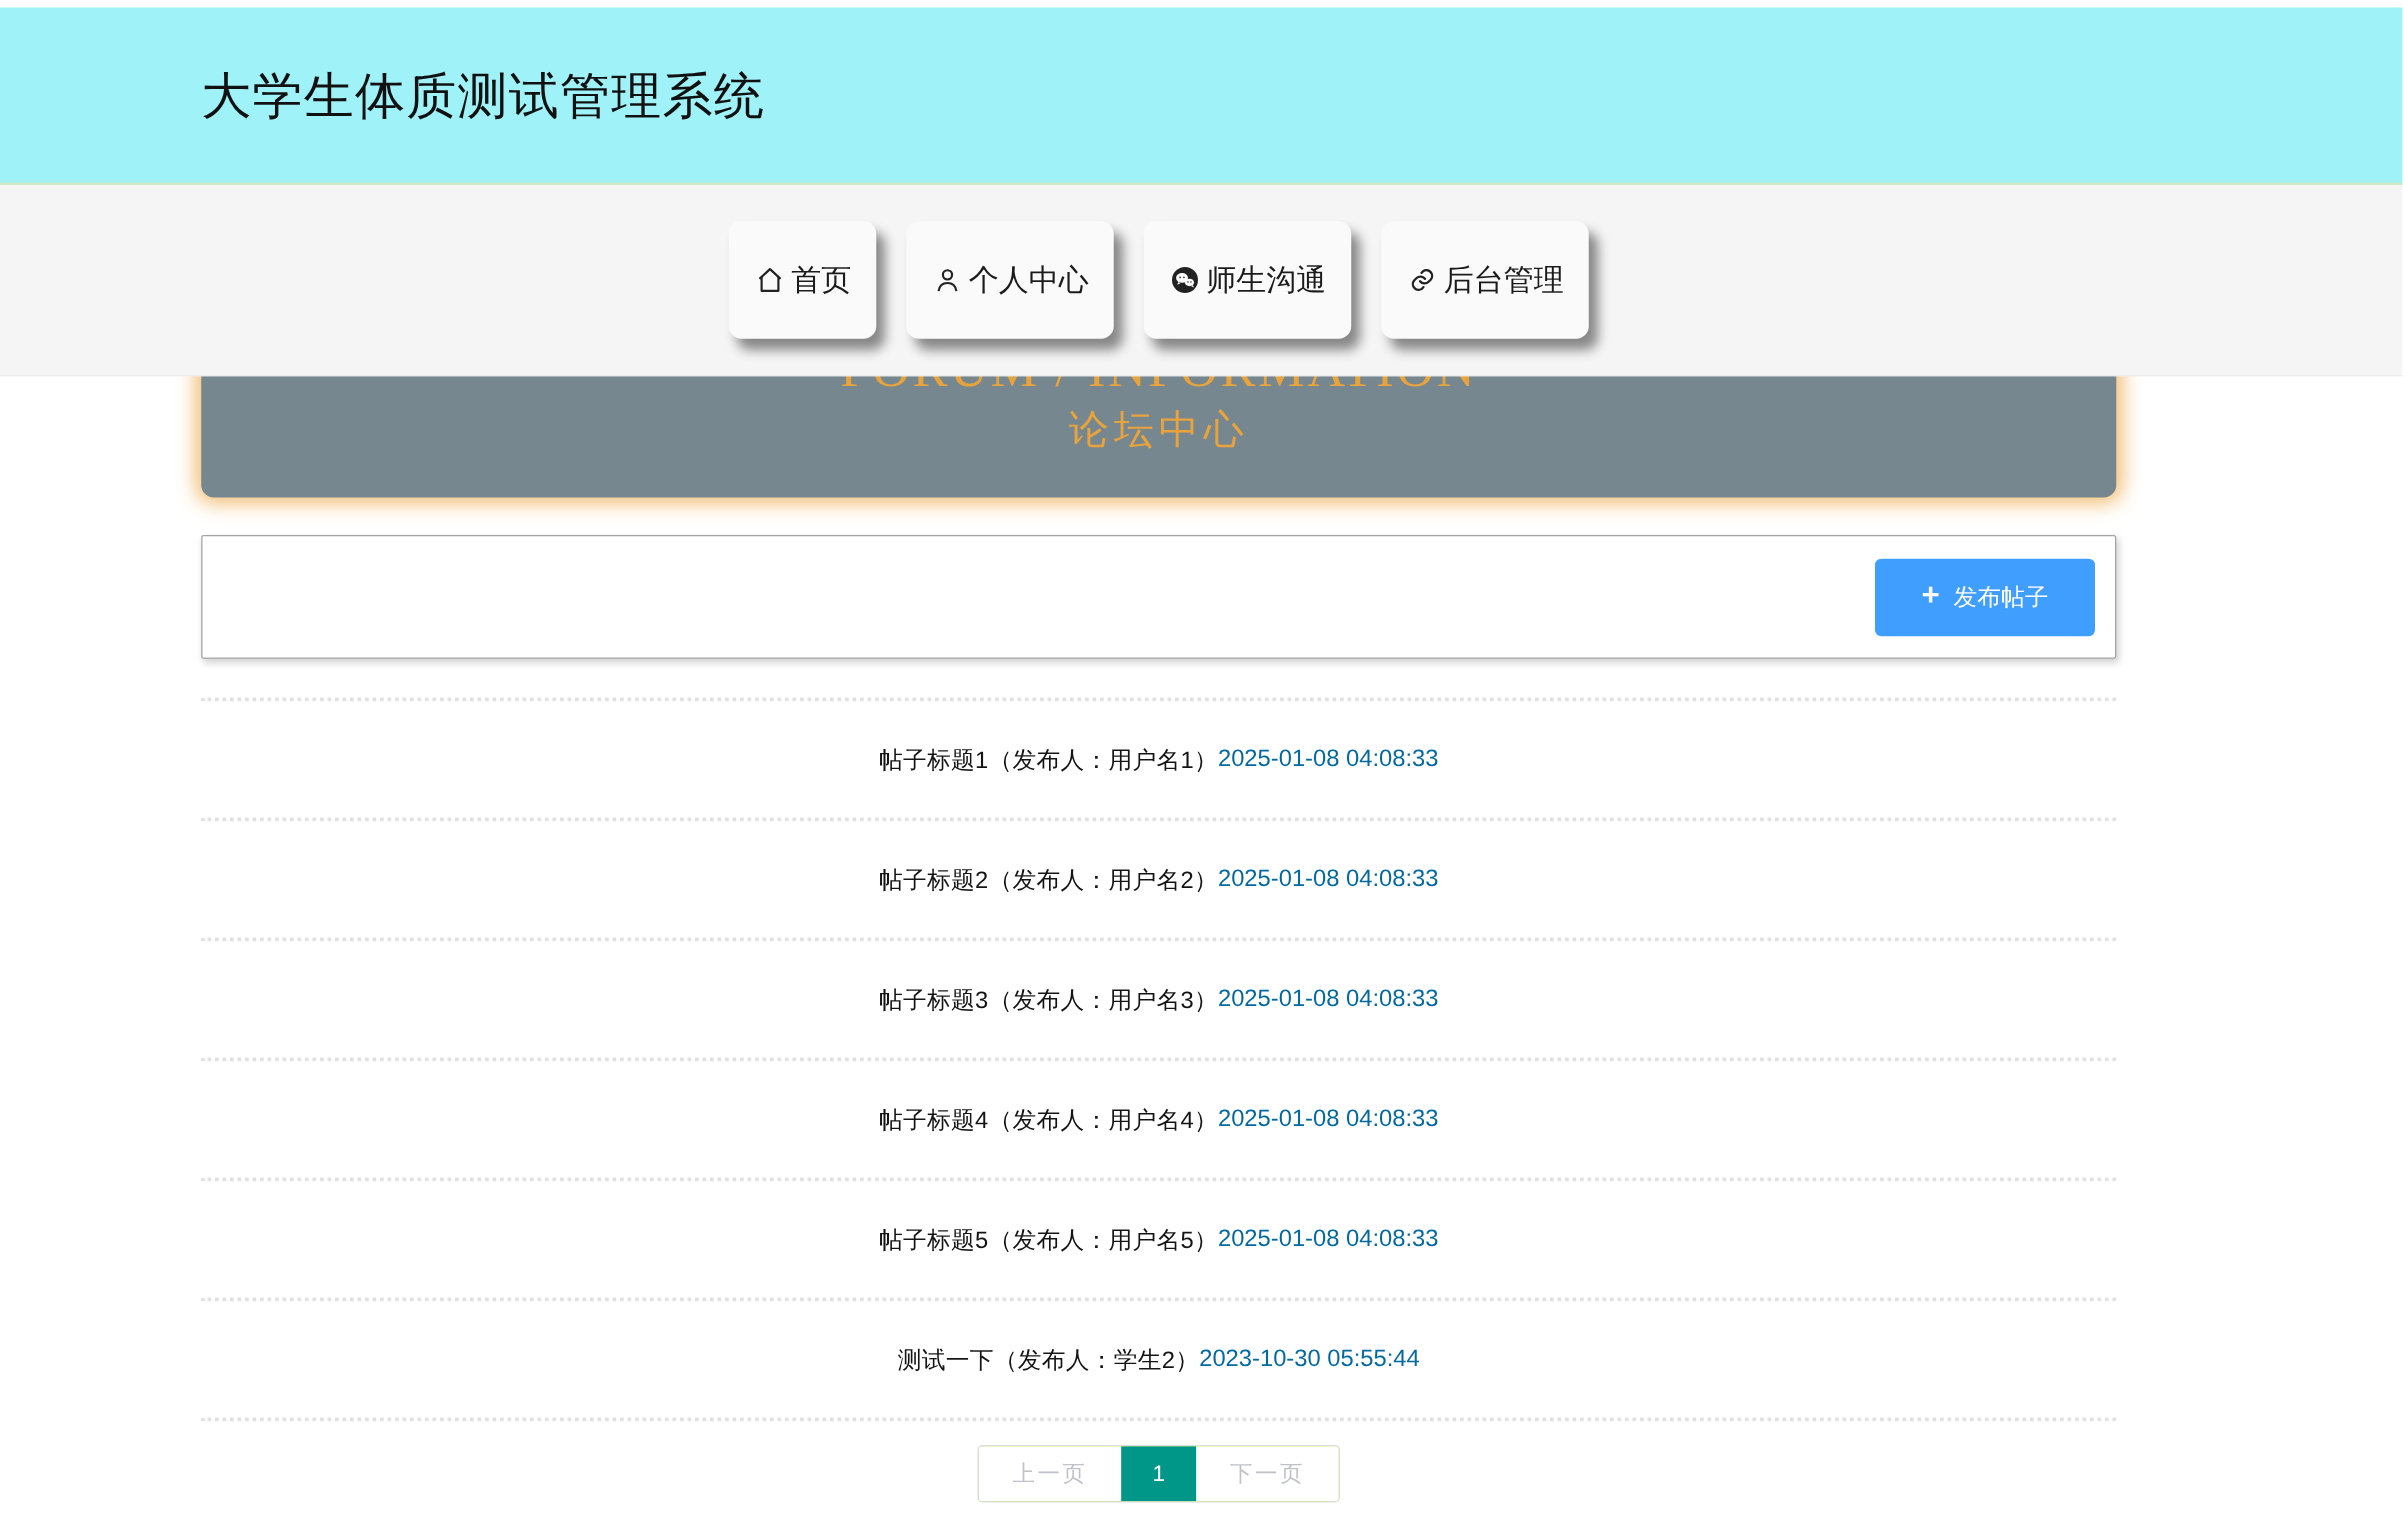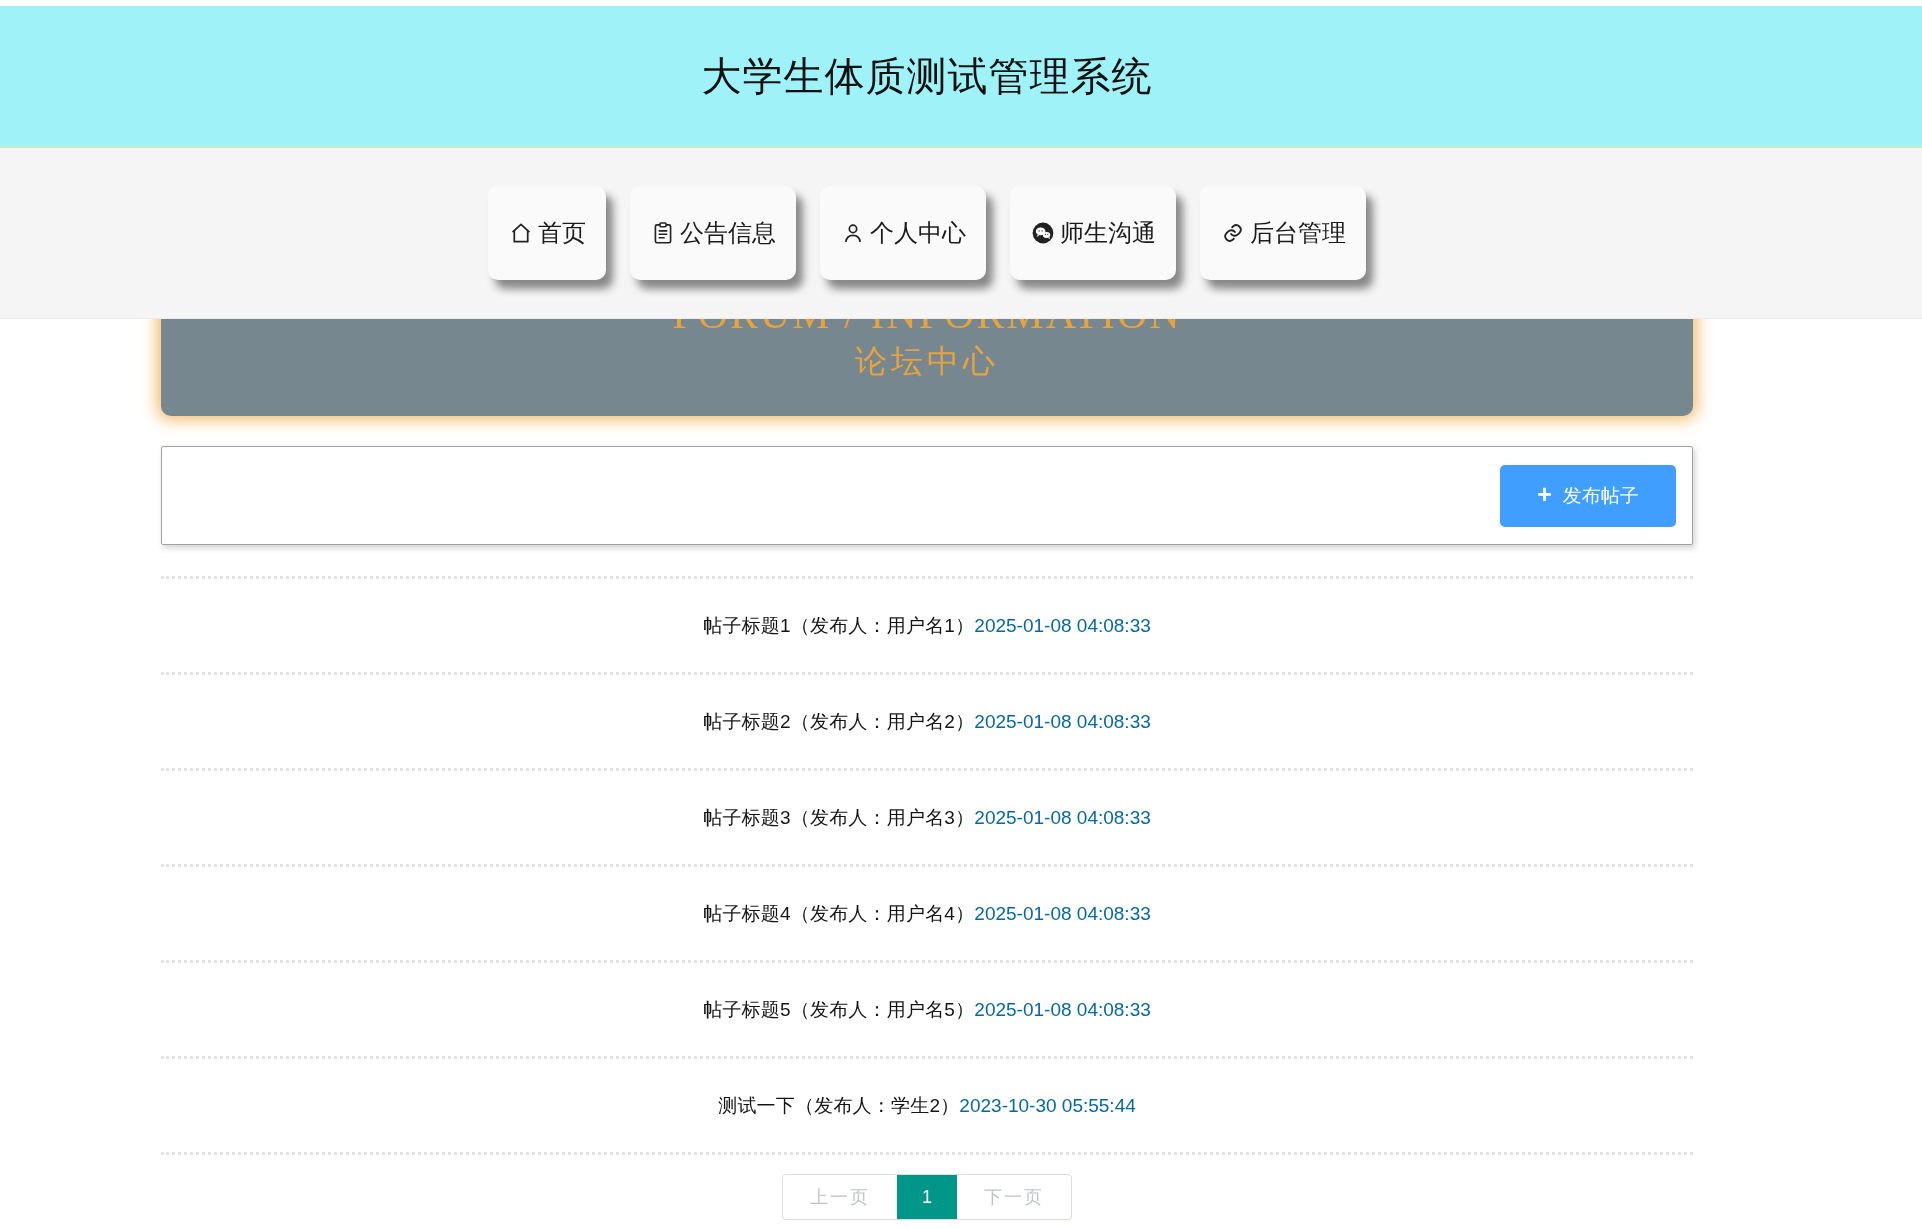--- a/index.html
+++ b/index.html
@@ -26,26 +26,26 @@
     color:var(--text-dark);
   }
   .page{padding-top:6px;}
   
   .site-header{
     height:142px;background:var(--header-cyan);
     border-bottom:2px solid var(--header-divider-green);
     display:flex;align-items:center;
   }
   .site-title{
-    width:1532px;margin:0 0 0 161px;text-align:center;
+    width:1532px;margin:0 0 0 161px;text-align:left;
     font-size:40px;font-weight:400;letter-spacing:1px;color:#111;
   }
   
   .navbar{
-    position:relative;z-index:5;height:171px;background:var(--nav-gray);
+    position:relative;z-index:5;height:153px;background:var(--nav-gray);
     border-bottom:1px solid #ECECEC;
   }
   .tabs{
     width:1532px;margin-left:161px;height:100%;
     display:flex;justify-content:center;align-items:center;gap:24px;
   }
   .tab{
     height:94px;padding:0 20px;display:flex;align-items:center;gap:4px;
     background:var(--tab-bg);border:none;border-radius:10px;
     box-shadow:7px 9px 9px rgba(0,0,0,0.45);
@@ -117,30 +117,20 @@
   <nav class="navbar">
     <div class="tabs">
         <button class="tab">
           <span class="tab-icon">
             <svg viewBox="0 0 24 24" fill="none" stroke="#222" stroke-width="1.6" stroke-linejoin="round">
               <path d="M4.2 11.2 12 4l7.8 7.2"></path>
               <path d="M5.8 9.8V20h12.4V9.8"></path>
             </svg>
           </span>
           <span class="tab-label">首页</span>
-        </button>
-        <button class="tab">
-          <span class="tab-icon">
-            <svg viewBox="0 0 24 24" fill="none" stroke="#222" stroke-width="1.5">
-              <rect x="5" y="4.5" width="14" height="16.5" rx="1.5"></rect>
-              <rect x="9.2" y="2.8" width="5.6" height="3.4" rx="0.8" fill="#fff"></rect>
-              <path d="M8 10h8M8 13.2h8M8 16.4h5.5"></path>
-            </svg>
-          </span>
-          <span class="tab-label">公告信息</span>
         </button>
         <button class="tab">
           <span class="tab-icon">
             <svg viewBox="0 0 24 24" fill="none" stroke="#222" stroke-width="1.6">
               <circle cx="12" cy="8.2" r="3.4"></circle>
               <path d="M5.4 20.2c.6-4 3.2-6 6.6-6s6 2 6.6 6"></path>
             </svg>
           </span>
           <span class="tab-label">个人中心</span>
         </button>

